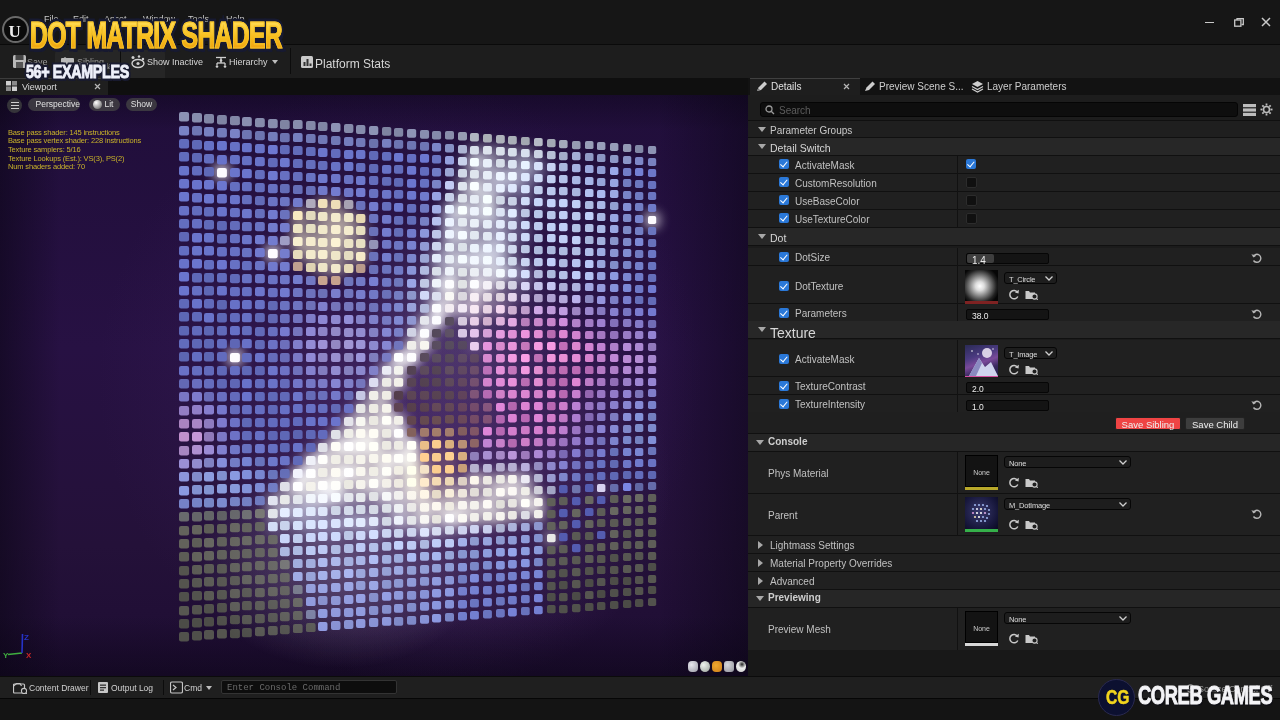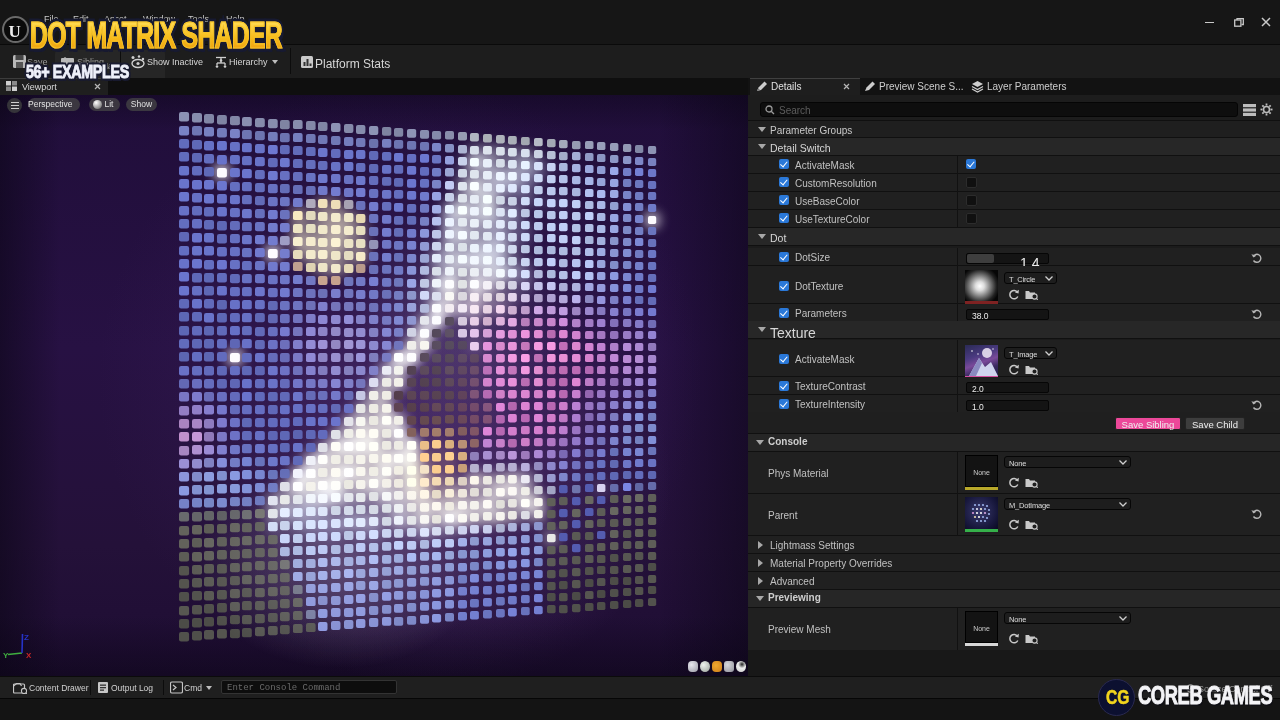--- a/index.html
+++ b/index.html
@@ -1875,20 +1875,22 @@
       <rect x="585" y="603" width="8.5" height="8.1" rx="1.8" ry="1.7" fill="#4e4e49"></rect>
       <rect x="597" y="602" width="8.4" height="8.1" rx="1.8" ry="1.7" fill="#4e4e49"></rect>
       <rect x="610" y="601" width="8.4" height="8.0" rx="1.8" ry="1.7" fill="#4e4e49"></rect>
       <rect x="623" y="600" width="8.3" height="8.0" rx="1.7" ry="1.7" fill="#4b4b46"></rect>
       <rect x="635" y="599" width="8.3" height="7.9" rx="1.7" ry="1.7" fill="#4d4d48"></rect>
       <rect x="648" y="598" width="8.2" height="7.9" rx="1.7" ry="1.7" fill="#52524d"></rect>
     </svg>
 
 <div class="abs" style="left:0;top:80px;width:748px;height:596px;pointer-events:none;background:radial-gradient(ellipse 210px 150px at 340px 485px, rgba(240,235,255,.22), rgba(240,235,255,0) 70%),radial-gradient(ellipse 150px 170px at 460px 240px, rgba(225,230,250,.14), rgba(230,235,250,0) 70%)"></div>
 
+<div class="abs" style="left:8px;top:128.5px;color:#c9b32a;font-size:7.5px;line-height:8.7px;letter-spacing:-0.15px">
+Base pass shader: 145 instructions<br>Base pass vertex shader: 228 instructions<br>Texture samplers: 5/16<br>Texture Lookups (Est.): VS(3), PS(2)<br>Num shaders added: 70</div>
 
 <svg class="abs" style="left:0;top:620px" width="60" height="56">
 <line x1="22" y1="33" x2="8" y2="34.5" stroke="#3fae3f" stroke-width="1.6"></line>
 <line x1="22" y1="33" x2="22.5" y2="14" stroke="#2633c8" stroke-width="1.6"></line>
 <text x="3" y="38" fill="#3fae3f" font-size="8" font-weight="bold">Y</text>
 <text x="24" y="20" fill="#2633c8" font-size="8" font-weight="bold">Z</text>
 <text x="26" y="38" fill="#c82626" font-size="8" font-weight="bold">X</text>
 </svg>
 
 <div class="abs" style="left:688px;top:661px;width:58px;height:11px">
@@ -1973,21 +1975,21 @@
       <rect x="0" y="5.5" width="5" height="4.5" fill="#8a8a8a"></rect>
       <rect x="6" y="5.5" width="5" height="4.5" fill="#cfcfcf"></rect>
     </svg>
 <div class="abs txt" style="left:22px;top:82px;color:#dadada;font-size:9px">Viewport</div>
 <svg class="abs" style="left:94px;top:83px" width="7" height="7">
       <path d="M1 1 L6 6 M6 1 L1 6" stroke="#b5b5b5" stroke-width="1.2"></path>
     </svg>
 
 <div class="abs" style="left:7px;top:98px;width:15px;height:15px;border-radius:50%;background:rgba(56,56,60,.92)"></div>
 <div class="abs" style="left:10.5px;top:101.5px;width:8px;height:1.4px;background:#cfcfcf;box-shadow:0 3px 0 #cfcfcf,0 6px 0 #cfcfcf"></div>
-<div class="abs" style="left:28px;top:98px;width:52px;height:13px;border-radius:7px;background:rgba(62,60,66,.92);color:#e2e2e2;font-size:8.5px;line-height:13px;text-align:left">Perspective</div>
+<div class="abs" style="left:28px;top:98px;width:52px;height:13px;border-radius:7px;background:rgba(62,60,66,.92);color:#e2e2e2;font-size:8.5px;line-height:13px;text-align:right">Perspective</div>
 <div class="abs" style="left:89px;top:98px;width:31px;height:13px;border-radius:7px;background:rgba(62,60,66,.92);color:#e2e2e2;font-size:8.5px;line-height:13px;padding:0 0 0 15.5px">Lit</div>
 <div class="abs" style="left:92.5px;top:100px;width:9px;height:9px;border-radius:50%;background:radial-gradient(circle at 35% 30%,#fff,#888 70%,#555)"></div>
 <div class="abs" style="left:126px;top:98px;width:31px;height:13px;border-radius:7px;background:rgba(62,60,66,.92);color:#e2e2e2;font-size:8.5px;line-height:13px;text-align:center">Show</div>
 
 <div class="abs" style="left:30px;top:17.5px;font-size:36px;line-height:1;font-weight:bold;letter-spacing:-1px;white-space:nowrap;transform:scaleX(0.688);transform-origin:0 0;color:#151830;-webkit-text-stroke:7px #171a31;text-shadow:3px 3.5px 0 #171a31">DOT MATRIX SHADER</div>
 <div class="abs" style="left:30px;top:17.5px;font-size:36px;line-height:1;font-weight:bold;letter-spacing:-1px;white-space:nowrap;transform:scaleX(0.688);transform-origin:0 0;background:linear-gradient(180deg,#ffd94e 15%,#f6bb1a 55%,#eea011 90%);-webkit-background-clip:text;background-clip:text;color:transparent;-webkit-text-stroke:1.2px #f7c327">DOT MATRIX SHADER</div>
 <div class="abs" style="left:26px;top:62.5px;font-size:18px;line-height:1;font-weight:bold;letter-spacing:-0.5px;white-space:nowrap;transform:scaleX(0.80);transform-origin:0 0;color:#191b30;-webkit-text-stroke:5px #191b30;text-shadow:2px 2.5px 0 #191b30">56+ EXAMPLES</div>
 <div class="abs" style="left:26px;top:62.5px;font-size:18px;line-height:1;font-weight:bold;letter-spacing:-0.5px;white-space:nowrap;transform:scaleX(0.80);transform-origin:0 0;color:#eef0fa;-webkit-text-stroke:0.9px #eef0fa">56+ EXAMPLES</div>
 
 <div class="abs" style="left:748px;top:78px;width:532px;height:598px;background:#1b1b1b"></div>
@@ -2066,21 +2068,21 @@
 <div class="box" style="left:966px;top:213px"></div>
 <div class="abs" style="left:748px;top:228px;width:532px;height:18px;background:#272727;border-bottom:1px solid #101010"></div>
 <div class="abs tri-d" style="left:758px;top:234px"></div>
 <div class="rowlbl" style="left:770px;top:232px;font-size:10.5px;color:#d6d6d6">Dot</div>
 <div class="abs" style="left:748px;top:248px;width:532px;height:18px;background:#202020;border-bottom:1px solid #101010"></div>
 <div class="abs" style="left:957px;top:248px;width:1px;height:18px;background:#111"></div>
 <div class="chk" style="left:779px;top:252px"></div>
 <div class="rowlbl" style="left:795px;top:252px">DotSize</div>
 <div class="vbox" style="left:966px;top:253px;width:83px;height:11px"></div>
 <div class="abs" style="left:967px;top:254px;width:27px;height:9px;background:#3e3e3e;border-radius:2px"></div>
-<div class="abs" style="left:1020px;top:254.5px;color:#ececec;font-size:14px">1.4</div>
+<div class="abs" style="left:972px;top:254.5px;color:#ececec;font-size:10px">1.4</div>
 <svg class="reset" style="left:1251px;top:252px" viewBox="0 0 12 12">
       <path d="M2.2 4.6 A4 4 0 1 1 2.5 8.5" fill="none" stroke="#b5b5b5" stroke-width="1.4"></path>
       <path d="M0.4 2.2 L2.6 5.6 L5.6 3.6 Z" fill="#b5b5b5"></path>
     </svg>
 <div class="abs" style="left:748px;top:266px;width:532px;height:38px;background:#202020;border-bottom:1px solid #101010"></div>
 <div class="abs" style="left:957px;top:266px;width:1px;height:38px;background:#111"></div>
 <div class="chk" style="left:779px;top:281px"></div>
 <div class="rowlbl" style="left:795px;top:281px">DotTexture</div>
 <div class="abs" style="left:965px;top:270px;width:33px;height:31px;background:radial-gradient(circle at 45% 52%,#ffffff 0%,#dddddd 18%,#777777 45%,#222222 68%,#060606 82%)"></div>
 <div class="abs" style="left:965px;top:301px;width:33px;height:2.5px;background:#7e2222"></div>
@@ -2149,21 +2151,21 @@
 <div class="abs" style="left:957px;top:395px;width:1px;height:18px;background:#111"></div>
 <div class="chk" style="left:779px;top:399px"></div>
 <div class="rowlbl" style="left:795px;top:399px">TextureIntensity</div>
 <div class="vbox" style="left:966px;top:400px;width:83px;height:11px"></div>
 <div class="abs" style="left:972px;top:401.5px;color:#ececec;font-size:8.5px">1.0</div>
 <svg class="reset" style="left:1251px;top:399px" viewBox="0 0 12 12">
       <path d="M2.2 4.6 A4 4 0 1 1 2.5 8.5" fill="none" stroke="#b5b5b5" stroke-width="1.4"></path>
       <path d="M0.4 2.2 L2.6 5.6 L5.6 3.6 Z" fill="#b5b5b5"></path>
     </svg>
 <div class="abs" style="left:748px;top:412px;width:532px;height:22px;background:#1f1f1f;border-bottom:1px solid #101010"></div>
-<div class="abs" style="left:1115px;top:417px;width:66px;height:13px;background:#ec4899;border:1px solid #222;border-radius:2px;color:#efefef;font-size:9.5px;text-align:center;line-height:13px">Save Sibling</div>
+<div class="abs" style="left:1115px;top:417px;width:66px;height:13px;background:#ef4444;border:1px solid #222;border-radius:2px;color:#efefef;font-size:9.5px;text-align:center;line-height:13px">Save Sibling</div>
 <div class="abs" style="left:1185px;top:417px;width:60px;height:13px;background:#3d3d3d;border:1px solid #222;border-radius:2px;color:#efefef;font-size:9.5px;text-align:center;line-height:13px">Save Child</div>
 <div class="abs" style="left:748px;top:434px;width:532px;height:18px;background:#262626;border-bottom:1px solid #101010"></div>
 <div class="abs tri-d" style="left:756px;top:440px"></div>
 <div class="hdrlbl" style="left:768px;top:436px">Console</div>
 <div class="abs" style="left:748px;top:452px;width:532px;height:42px;background:#202020;border-bottom:1px solid #101010"></div>
 <div class="abs" style="left:957px;top:452px;width:1px;height:42px;background:#111"></div>
 <div class="rowlbl" style="left:768px;top:468px">Phys Material</div>
 <div class="abs" style="left:965px;top:455px;width:33px;height:32px;background:#131313;border:1px solid #000"></div>
 <div class="abs" style="left:965px;top:487px;width:33px;height:2.5px;background:#b8a82a"></div>
 <div class="abs" style="left:965px;top:469px;width:33px;text-align:center;color:#c9c9c9;font-size:7px">None</div>

